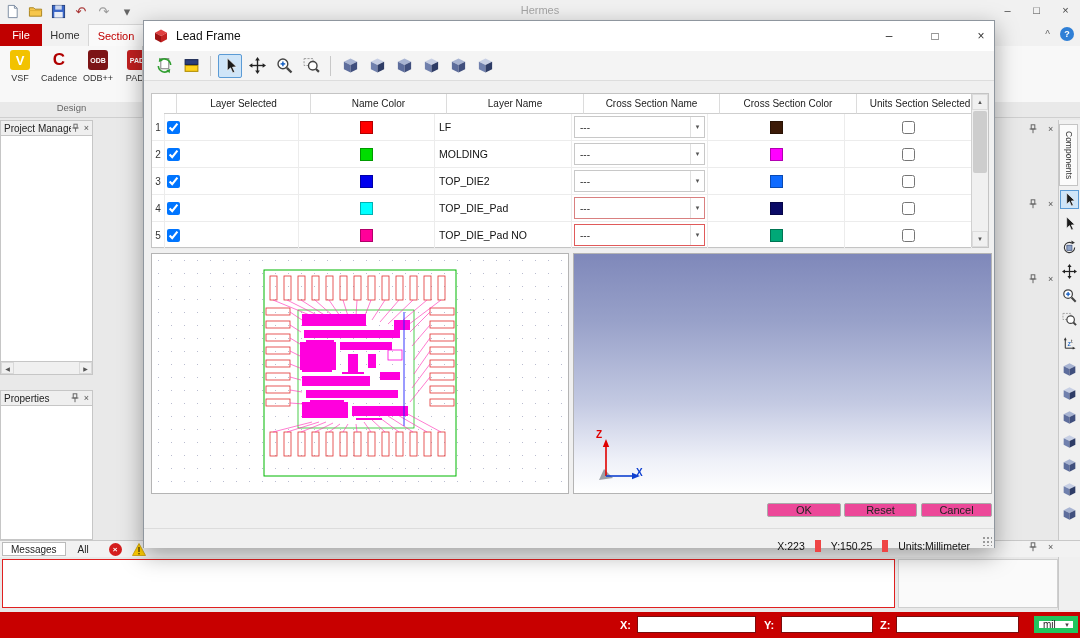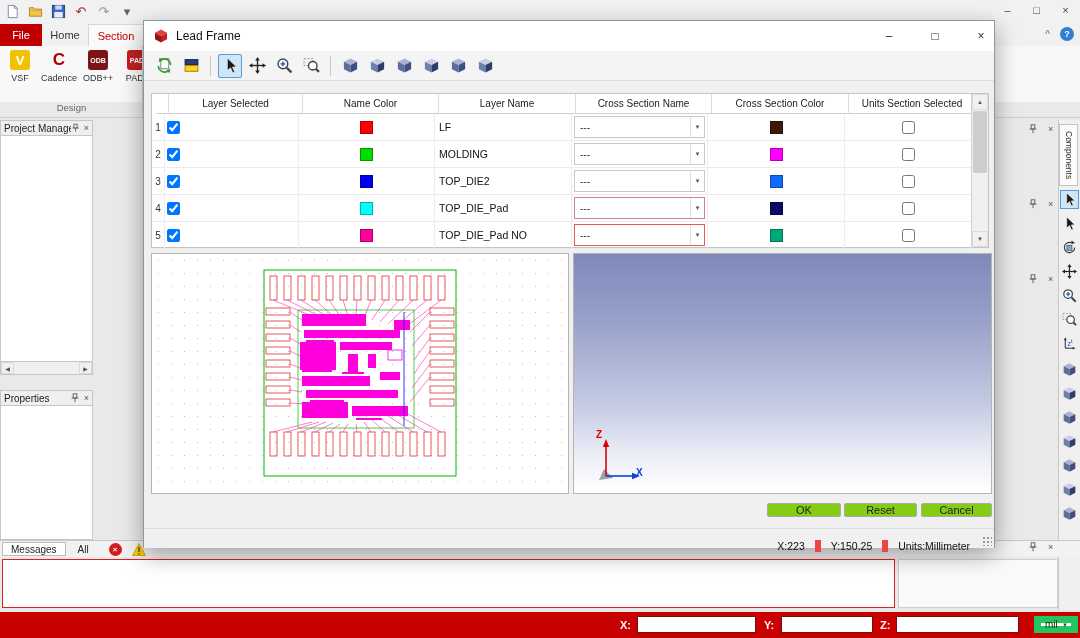--- a/index.html
+++ b/index.html
@@ -56,21 +56,21 @@
   .msg-tab { height:14px; padding:0 8px; font-size:10px; color:#222; display:flex; align-items:center; }
   .msg-tab.on { background:#fff; border:1px solid #bbb; }
   .err-ic { width:13px; height:13px; border-radius:50%; background:#d41d1d; color:#fff; font-size:8px; font-weight:bold; display:flex; align-items:center; justify-content:center; margin-left:8px; }
   .warn-ic { width:14px; height:13px; margin-left:6px; }
   .msg-pins { position:absolute; left:1028px; top:542px; display:flex; gap:6px; align-items:center; }
   .msg-box { left:2px; top:559px; width:893px; height:49px; background:#fff; border:1px solid #e02020; }
   .br-panel { left:898px; top:559px; width:160px; height:49px; background:#fafafa; border:1px solid #cfcfcf; }
   .redbar { left:0; top:612px; width:1080px; height:26px; background:#c80000; }
   .rb-label { position:absolute; top:7px; color:#fff; font-size:11px; font-weight:bold; }
   .rb-input { position:absolute; top:4px; height:17px; background:#fff; border:1px solid #7a0d0d; font-size:10px; padding:0 3px; }
-  .mil-combo { position:absolute; left:1034px; top:4px; width:44px; height:17px; background:#fff; border:7px solid #22c55e; display:flex; align-items:center; font-size:10px; color:#222; padding-left:4px; }
+  .mil-combo { position:absolute; left:1034px; top:4px; width:44px; height:17px; background:#fff; border:5px solid #22c55e; display:flex; align-items:center; font-size:10px; color:#222; padding-left:4px; }
   .mil-combo .arr { margin-left:auto; width:12px; text-align:center; font-size:7px; color:#444; }
 
   
   .right-strip { left:1058px; top:120px; width:22px; height:490px; background:#f0f0f0; border-left:1px solid #c8c8c8; }
   .comp-tab { left:1059px; top:124px; width:19px; height:62px; background:#fbfbfb; border:1px solid #c4c4c4; display:flex; align-items:center; justify-content:center; }
   .comp-tab span { writing-mode:vertical-rl; font-size:8.5px; color:#333; }
   .rb-ic { position:absolute; left:1060px; width:19px; height:19px; display:flex; align-items:center; justify-content:center; }
   .rb-ic svg { width:15px; height:15px; }
   .rb-ic.on { background:#cfe5f8; border:1px solid #5b9bd5; }
   .pin-pair { position:absolute; display:flex; gap:6px; align-items:center; }
@@ -82,21 +82,21 @@
   .dlg-title-text { left:32px; top:0; height:30px; display:flex; align-items:center; font-size:12px; color:#111; }
   .dlg-wbtn { position:absolute; top:3px; width:26px; height:24px; display:flex; align-items:center; justify-content:center; font-size:12px; color:#333; }
   .dlg-toolbar { left:0; top:30px; width:100%; height:30px; background:#f4f4f4; border-bottom:1px solid #ddd; display:flex; align-items:center; padding-left:8px; gap:3px; }
   .tb { width:24px; height:24px; display:flex; align-items:center; justify-content:center; border:1px solid transparent; border-radius:2px; }
   .tb svg { width:17px; height:17px; }
   .tb.on { background:#cfe5f8; border-color:#5b9bd5; }
   .tsep { width:1px; height:20px; background:#c8c8c8; margin:0 4px; }
 
   
   .ltable { left:7px; top:72px; width:838px; height:155px; background:#fff; border:1px solid #c4c4c4; }
-  .thead { position:absolute; left:4px; top:0; width:820px; height:20px; display:grid; grid-template-columns:13px 134px 136px 137px 136px 137px 127px; }
+  .thead { position:absolute; left:12px; top:0; width:820px; height:20px; display:grid; grid-template-columns:13px 134px 136px 137px 136px 137px 127px; }
   .thead .hc { border-right:1px solid #dcdcdc; border-bottom:1px solid #cfcfcf; font-size:10px; color:#222; display:flex; align-items:center; justify-content:center; overflow:hidden; white-space:nowrap; }
   .trow { position:absolute; left:0; width:820px; height:27px; display:grid; grid-template-columns:13px 134px 136px 137px 136px 137px 127px; }
   .trow .c { border-right:1px solid #ececec; border-bottom:1px solid #ececec; display:flex; align-items:center; overflow:hidden; }
   .c.center { justify-content:center; }
   .c.gutter { justify-content:center; font-size:10px; color:#333; }
   .c.name { font-size:10.5px; color:#111; padding-left:4px; }
   input[type=checkbox] { width:13px; height:13px; margin:0 0 0 2px; }
   .c.center input[type=checkbox] { margin:0; }
   .swatch { width:13px; height:13px; border:1px solid rgba(0,0,0,.3); }
   .combo { flex:1; height:22px; margin:0 2px; background:#fff; border:1px solid #c8c8c8; display:flex; align-items:center; font-size:10px; color:#333; padding-left:5px; }
@@ -109,21 +109,21 @@
   .view2d { left:7px; top:232px; width:418px; height:241px; background:#fff; border:1px solid #b4b4b4;
             background-image:radial-gradient(circle,#b9bcd0 0.8px,transparent 0.9px); background-size:13px 13px; }
   .view2d svg { position:absolute; left:0; top:0; }
   .view3d { left:429px; top:232px; width:419px; height:241px; border:1px solid #b4b4b4;
             background:linear-gradient(180deg,#7f88ba 0%,#98a1c9 28%,#c3c9e2 62%,#eef0f8 86%,#ffffff 100%); }
   .triad { position:absolute; left:16px; bottom:4px; width:60px; height:58px; }
   .ax-z { position:absolute; left:6px; top:-2px; color:#e00000; font-size:10px; font-weight:bold; }
   .ax-x { position:absolute; left:46px; top:36px; color:#1040d0; font-size:10px; font-weight:bold; }
 
   
-  .dlg-btn { position:absolute; top:482px; height:14px; background:#84cc16; border:1px solid #aaa; border-radius:2px; font-size:11px; color:#222; display:flex; align-items:center; justify-content:center; }
+  .dlg-btn { position:absolute; top:482px; height:14px; background:#ec4899; border:1px solid #aaa; border-radius:2px; font-size:11px; color:#222; display:flex; align-items:center; justify-content:center; }
   .dlg-status { left:0; top:507px; width:100%; height:20px; background:#f0f0f0; border-top:1px solid #dcdcdc; }
   .status-right { position:absolute; right:14px; top:0; height:20px; display:flex; align-items:center; }
   .seg { font-size:10.5px; color:#111; padding:0 10px;margin-top:14px; }
   .seg + .seg { border-left:6px solid #ef4444; }
   .grip { position:absolute; right:2px; bottom:2px; width:10px; height:10px;
           background-image:radial-gradient(#9a9a9a 1px,transparent 1.2px); background-size:4px 4px; }
 </style>
 </head>
 <body>
 
@@ -218,20 +218,21 @@
         <polygon points="8,1.5 14,4.8 8,8 2,4.8" fill="#e04040"></polygon>
         <polygon points="2,4.8 8,8 8,14.5 2,11.2" fill="#9c1212"></polygon>
         <polygon points="14,4.8 8,8 8,14.5 14,11.2" fill="#c42222"></polygon>
       </symbol>
 </defs>
 </svg>
 
 <div class="app">
 
   <div class="abs titlebar">
+    <div class="abs win-title">Hermes</div>
     <div class="abs qat">
       <span class="qi">
           <svg>
             <use href="#ic-page"></use>
           </svg>
         </span>
       <span class="qi">
           <svg>
             <use href="#ic-folder"></use>
           </svg>

